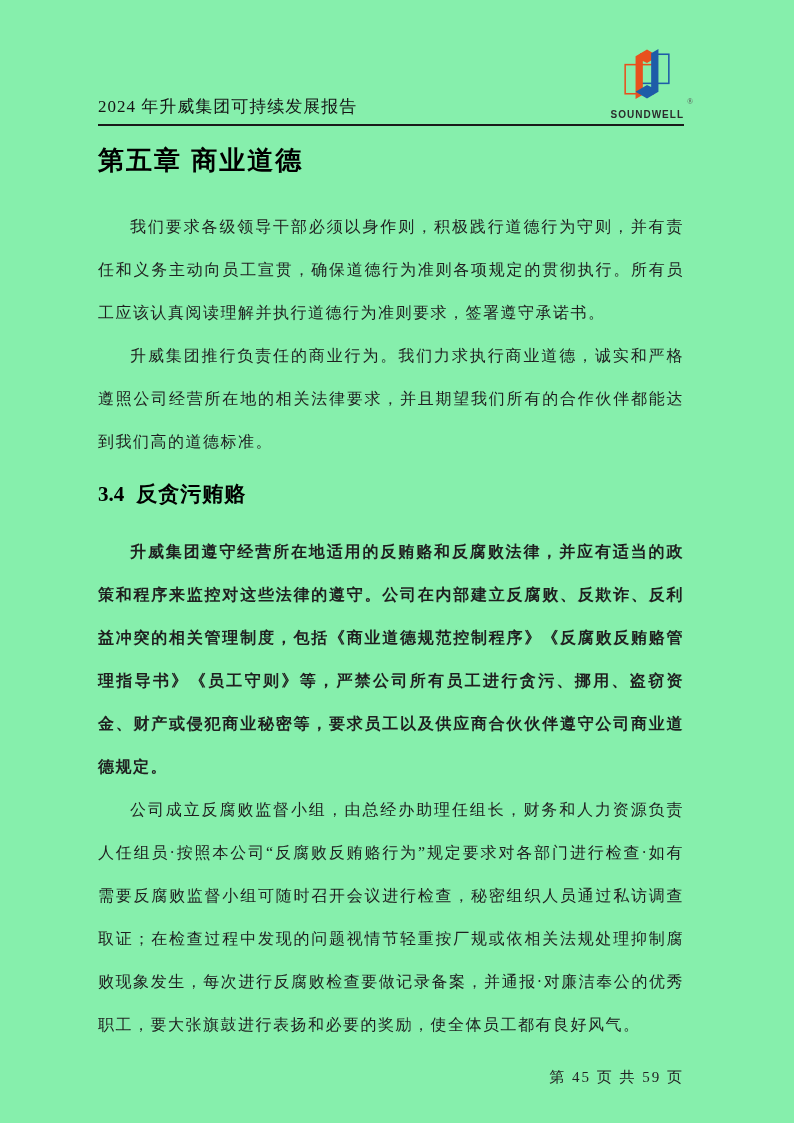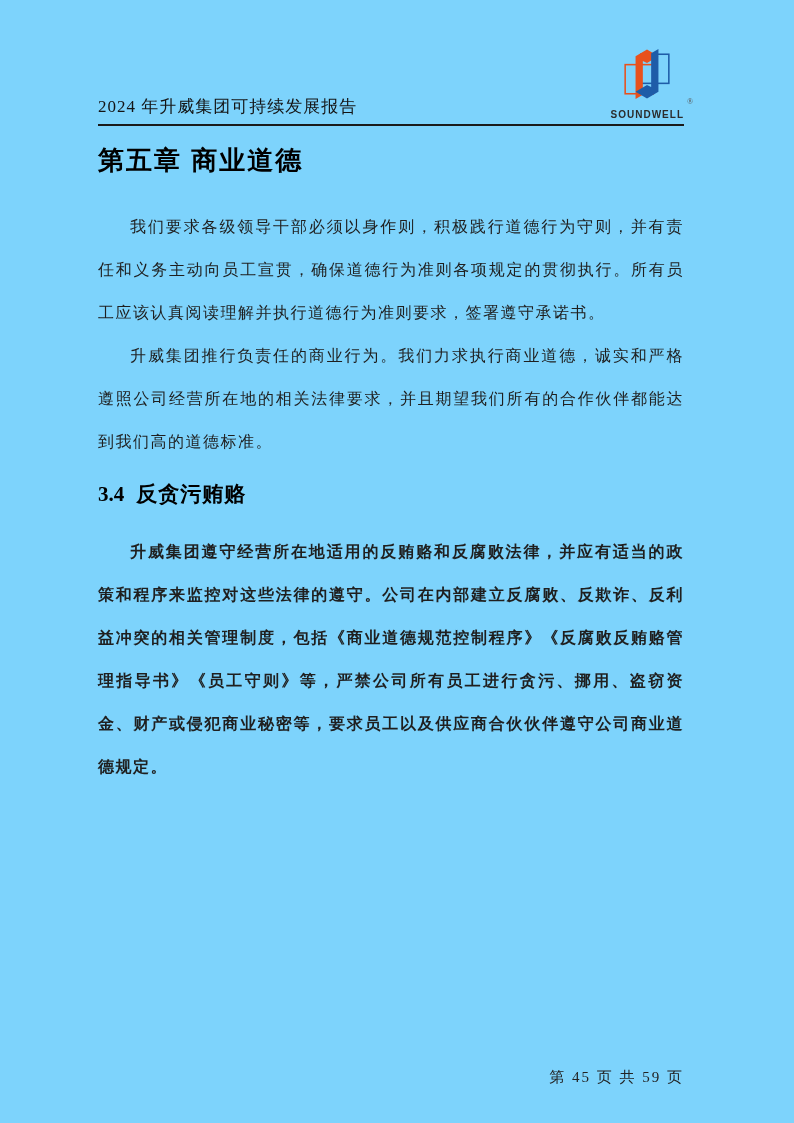--- a/index.html
+++ b/index.html
@@ -2,21 +2,21 @@
 <html lang="zh"><head>
 <meta charset="utf-8">
 <style>
   * { margin: 0; padding: 0; box-sizing: border-box; }
   html, body { background: #888; }
   .page {
     position: relative;
     width: 794px;
     height: 1123px;
     margin: 0 auto;
-    background: #7dd3fc;
+    background: #86efac;
     font-family: "Liberation Serif", "DejaVu Serif", serif;
     color: #1f1f1f;
     overflow: hidden;
   }
   .margins { margin-left: 98px; margin-right: 110px; }
 
   
   .header {
     padding-top: 46px;
     display: flex;
@@ -137,17 +137,18 @@
 
   <div class="content margins">
     <p>我们要求各级领导干部必须以身作则，积极践行道德行为守则，并有责任和义务主动向员工宣贯，确保道德行为准则各项规定的贯彻执行。所有员工应该认真阅读理解并执行道德行为准则要求，签署遵守承诺书。</p>
     <p>升威集团推行负责任的商业行为。我们力求执行商业道德，诚实和严格遵照公司经营所在地的相关法律要求，并且期望我们所有的合作伙伴都能达到我们高的道德标准。</p>
 
     <h2 class="section-heading">
       <span class="section-number">3.4</span><span class="section-title">反贪污贿赂</span>
     </h2>
 
     <p class="p-after-heading">升威集团遵守经营所在地适用的反贿赂和反腐败法律，并应有适当的政策和程序来监控对这些法律的遵守。公司在内部建立反腐败、反欺诈、反利益冲突的相关管理制度，包括《商业道德规范控制程序》《反腐败反贿赂管理指导书》《员工守则》等，严禁公司所有员工进行贪污、挪用、盗窃资金、财产或侵犯商业秘密等，要求员工以及供应商合伙伙伴遵守公司商业道德规定。</p>
+    <p>公司成立反腐败监督小组，由总经办助理任组长，财务和人力资源负责人任组员·按照本公司“反腐败反贿赂行为”规定要求对各部门进行检查·如有需要反腐败监督小组可随时召开会议进行检查，秘密组织人员通过私访调查取证；在检查过程中发现的问题视情节轻重按厂规或依相关法规处理抑制腐败现象发生，每次进行反腐败检查要做记录备案，并通报·对廉洁奉公的优秀职工，要大张旗鼓进行表扬和必要的奖励，使全体员工都有良好风气。</p>
   </div>
 
   <div class="footer">第 45 页 共 59 页</div>
 
 </div>
 
 </body></html>

